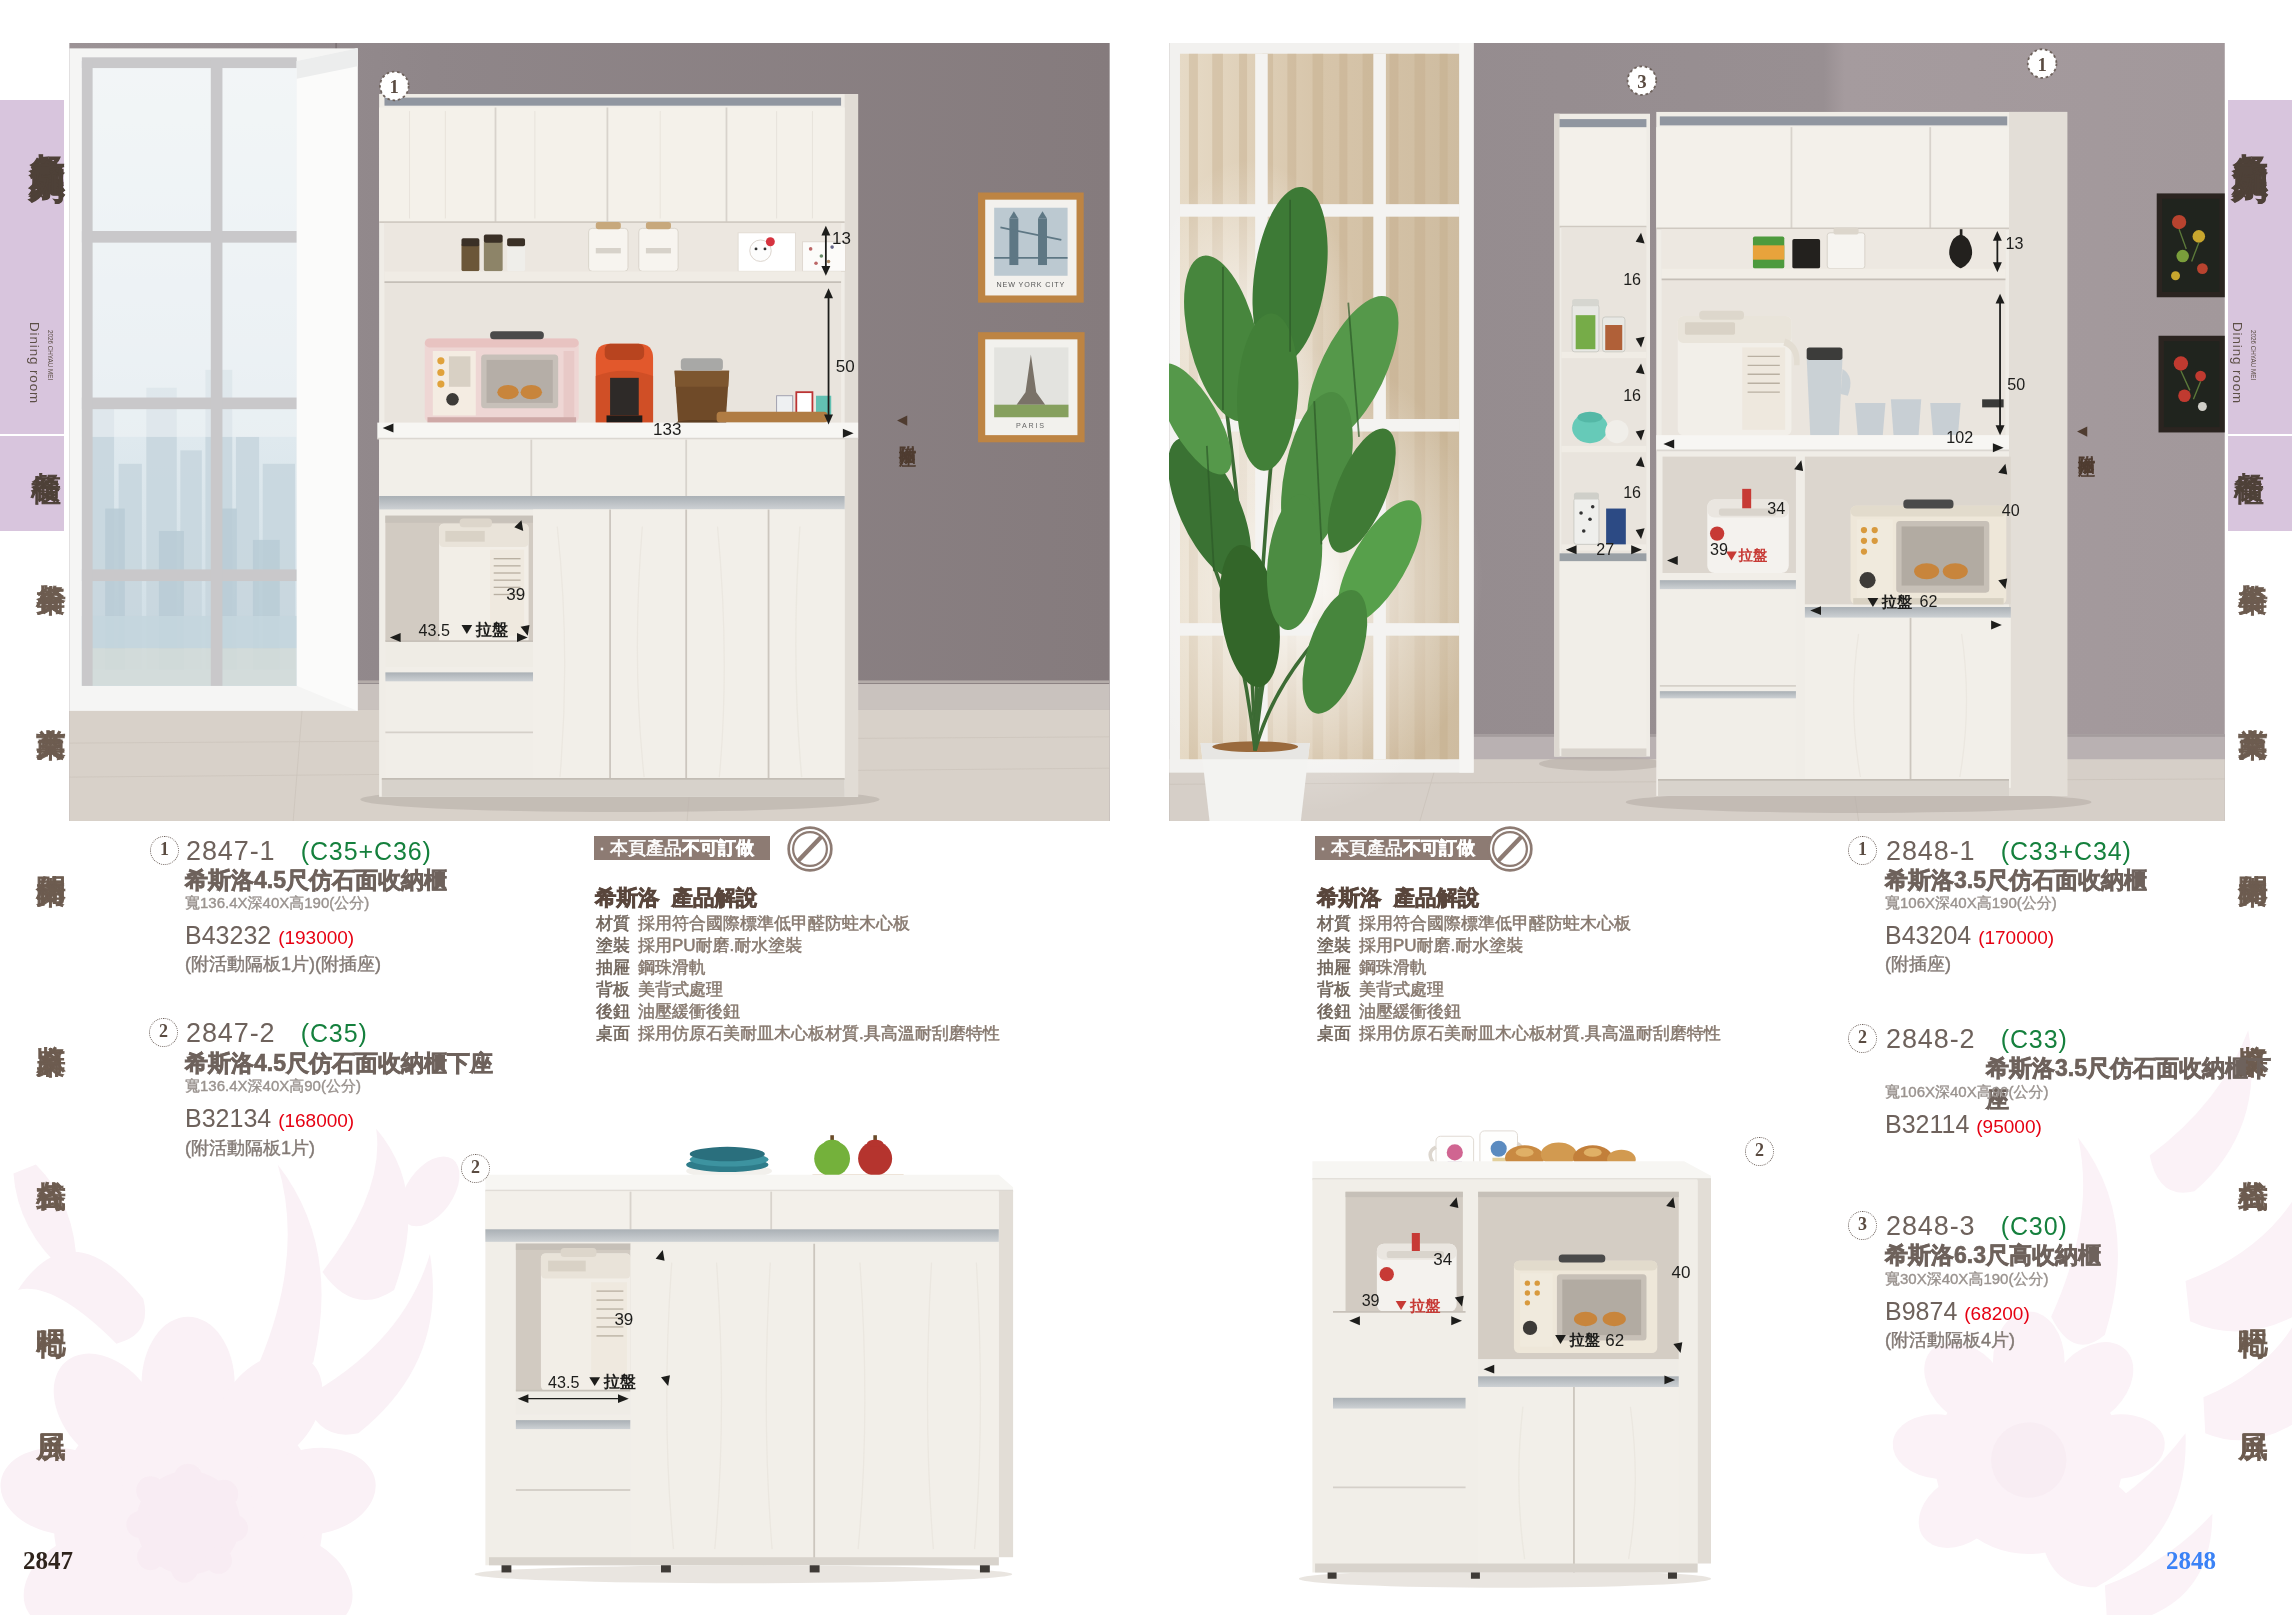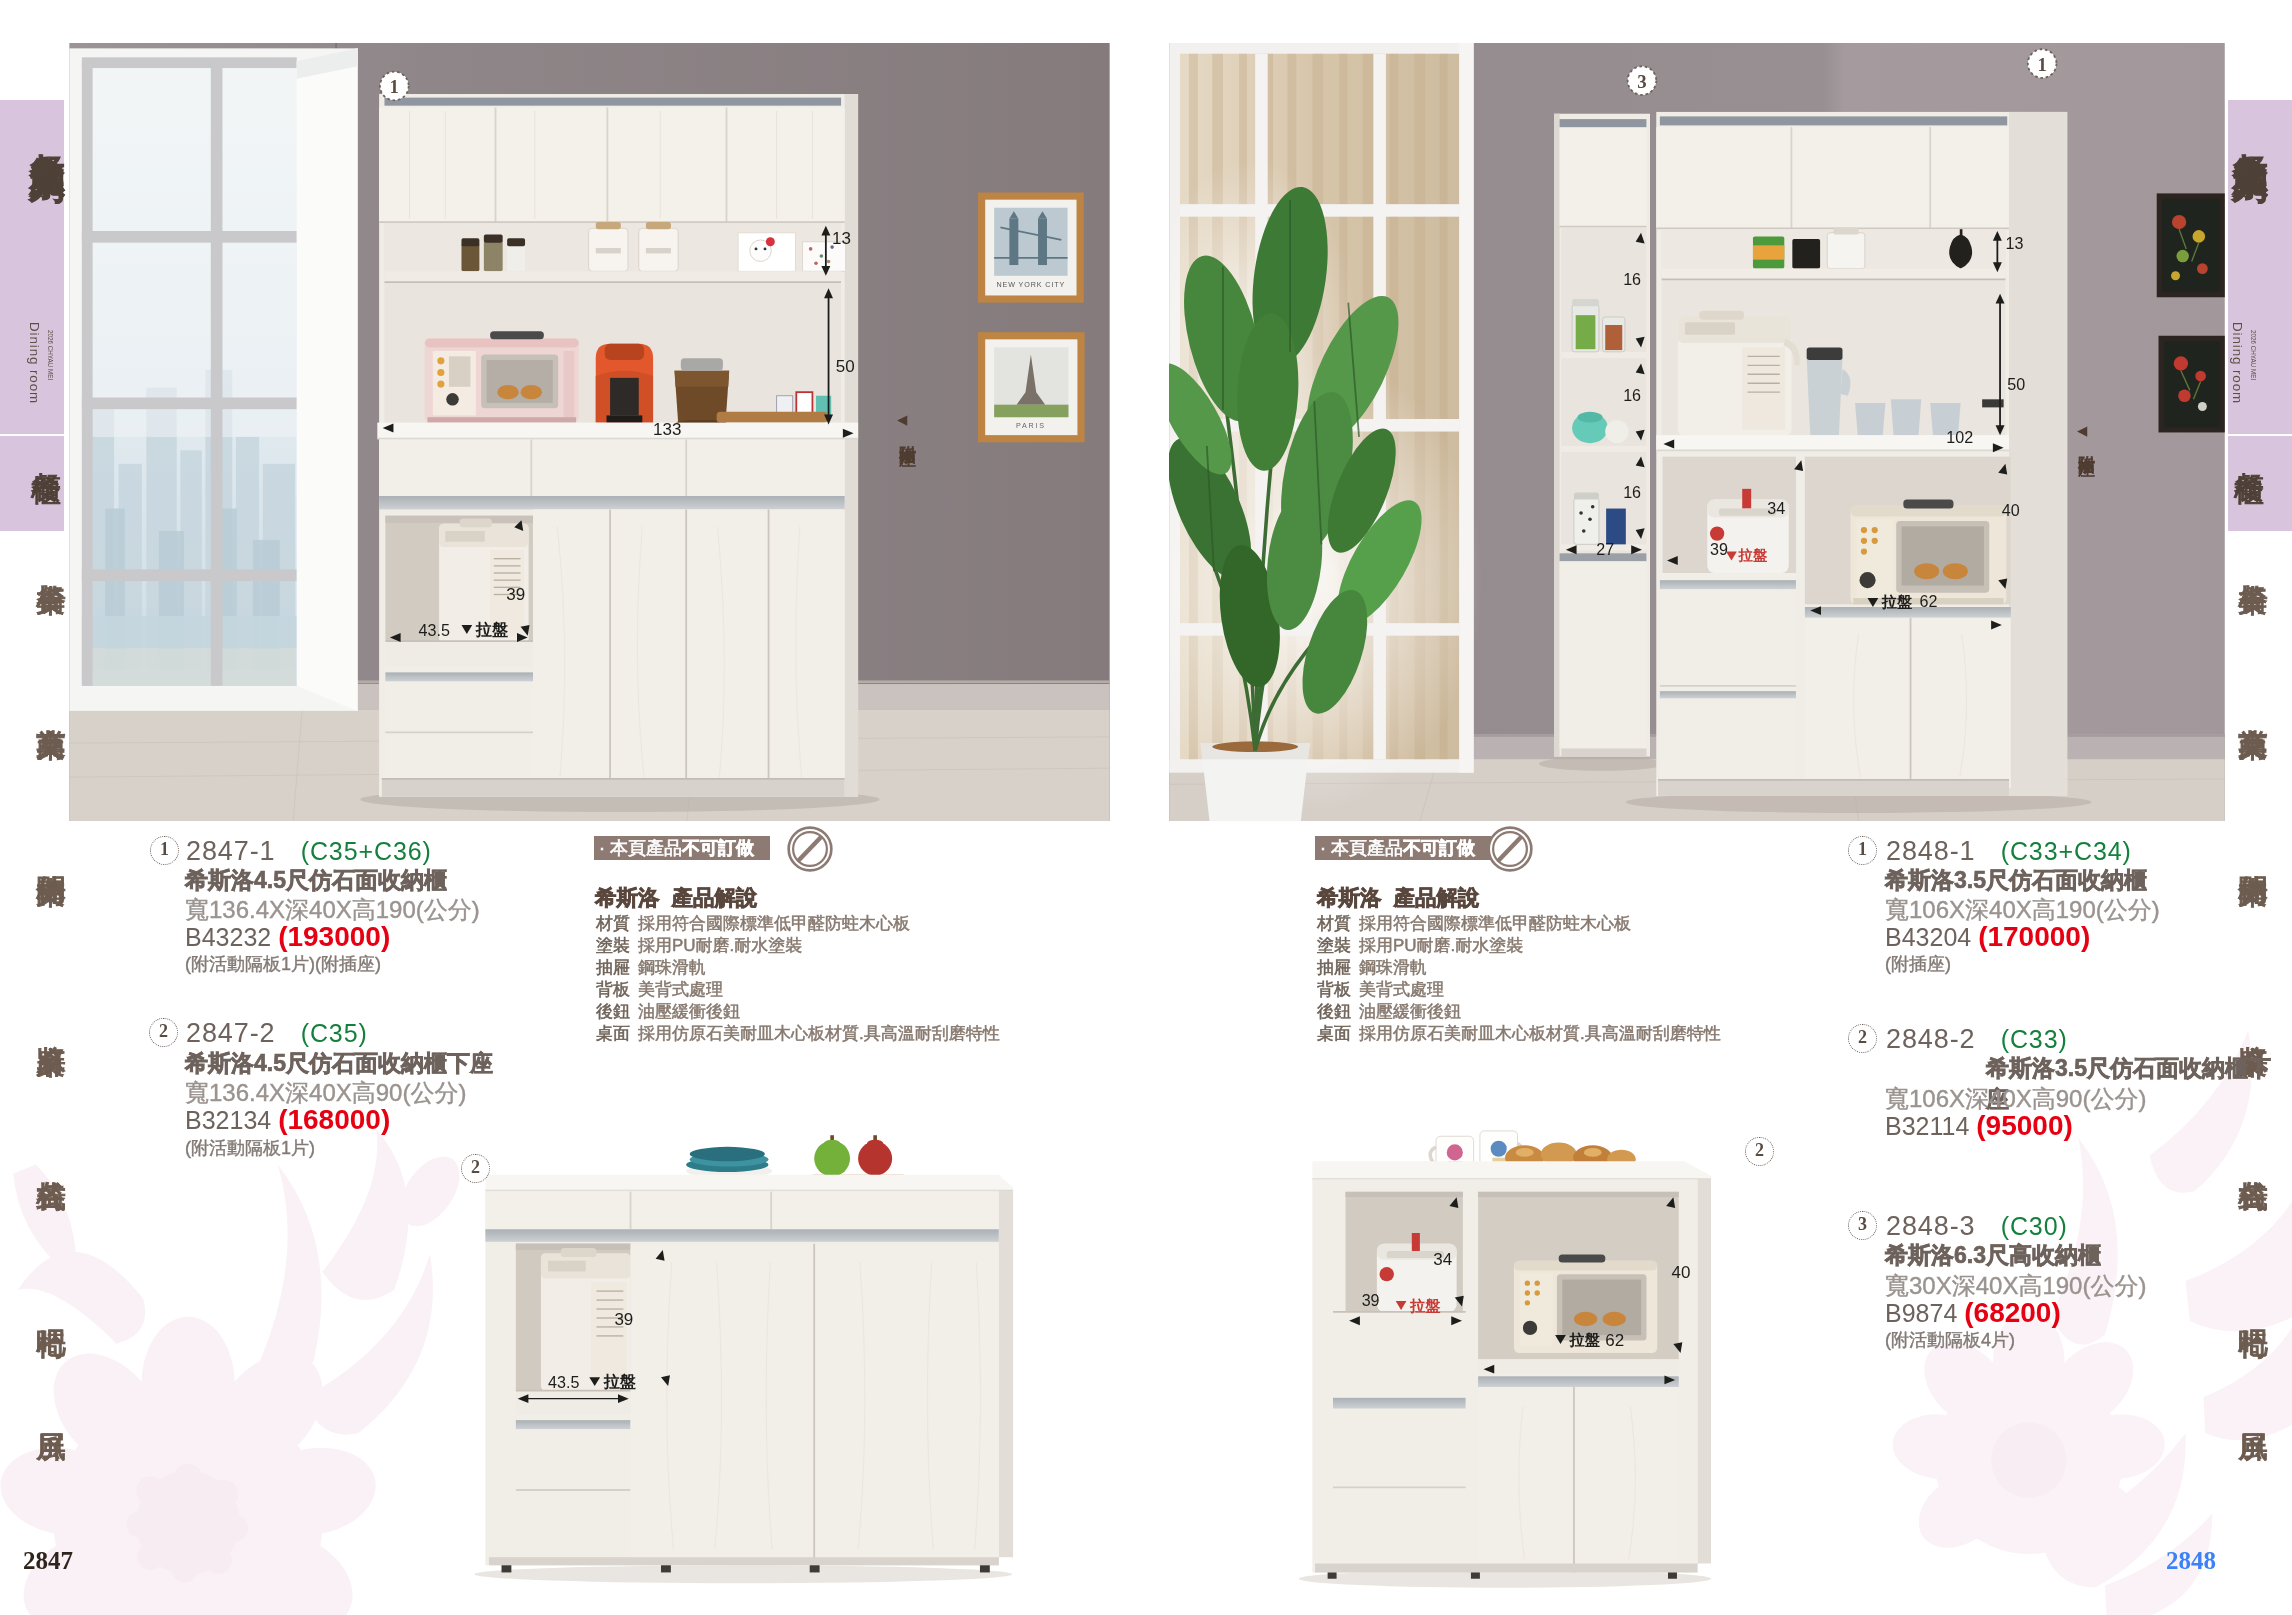--- a/index.html
+++ b/index.html
@@ -3,23 +3,23 @@
 <meta charset="utf-8">
 <style>
 html,body{margin:0;padding:0;background:#ffffff;}
 #page{position:relative;width:2293px;height:1616px;background:#ffffff;overflow:hidden;font-family:"Liberation Sans",sans-serif;}
 .abs{position:absolute;}
 .vtext{writing-mode:vertical-rl;text-orientation:upright;letter-spacing:3.6px;-webkit-text-stroke:1px currentColor;}
 .badge{position:absolute;width:27px;height:27px;border-radius:50%;background:#fff;border:1.8px dotted #6e625c;color:#5a4b41;font-family:"Liberation Serif",serif;font-size:18px;font-weight:bold;text-align:center;line-height:24px;}
 .t-code{font-size:27px;color:#6e625c;letter-spacing:0.9px;}
 .t-cc{font-size:25px;color:#15803d;}
 .t-title{font-size:23px;font-weight:bold;color:#6e625c;-webkit-text-stroke:0.7px currentColor;}
-.t-dim{font-size:24px;color:#9a938f;-webkit-text-stroke:0.4px currentColor;}
+.t-dim{font-size:15px;color:#9a938f;-webkit-text-stroke:0.4px currentColor;}
 .t-model{font-size:25px;color:#6e625c;}
-.t-price{font-size:28px;color:#e60012;font-weight:bold;}
+.t-price{font-size:19px;color:#e60012;font-weight:normal;}
 .t-note{font-size:18px;color:#837a75;-webkit-text-stroke:0.4px currentColor;}
 .d-label{font-size:17px;color:#6e6258;-webkit-text-stroke:0.5px currentColor;}
 .d-desc{font-size:17px;color:#87796f;-webkit-text-stroke:0.5px currentColor;}
 </style>
 </head>
 <body>
 <div id="page">
 
 <svg id="wmarks" class="abs" style="left:0;top:0" width="2293" height="1616" viewBox="0 0 2560 1804">
 <g fill="#faf1f6">

